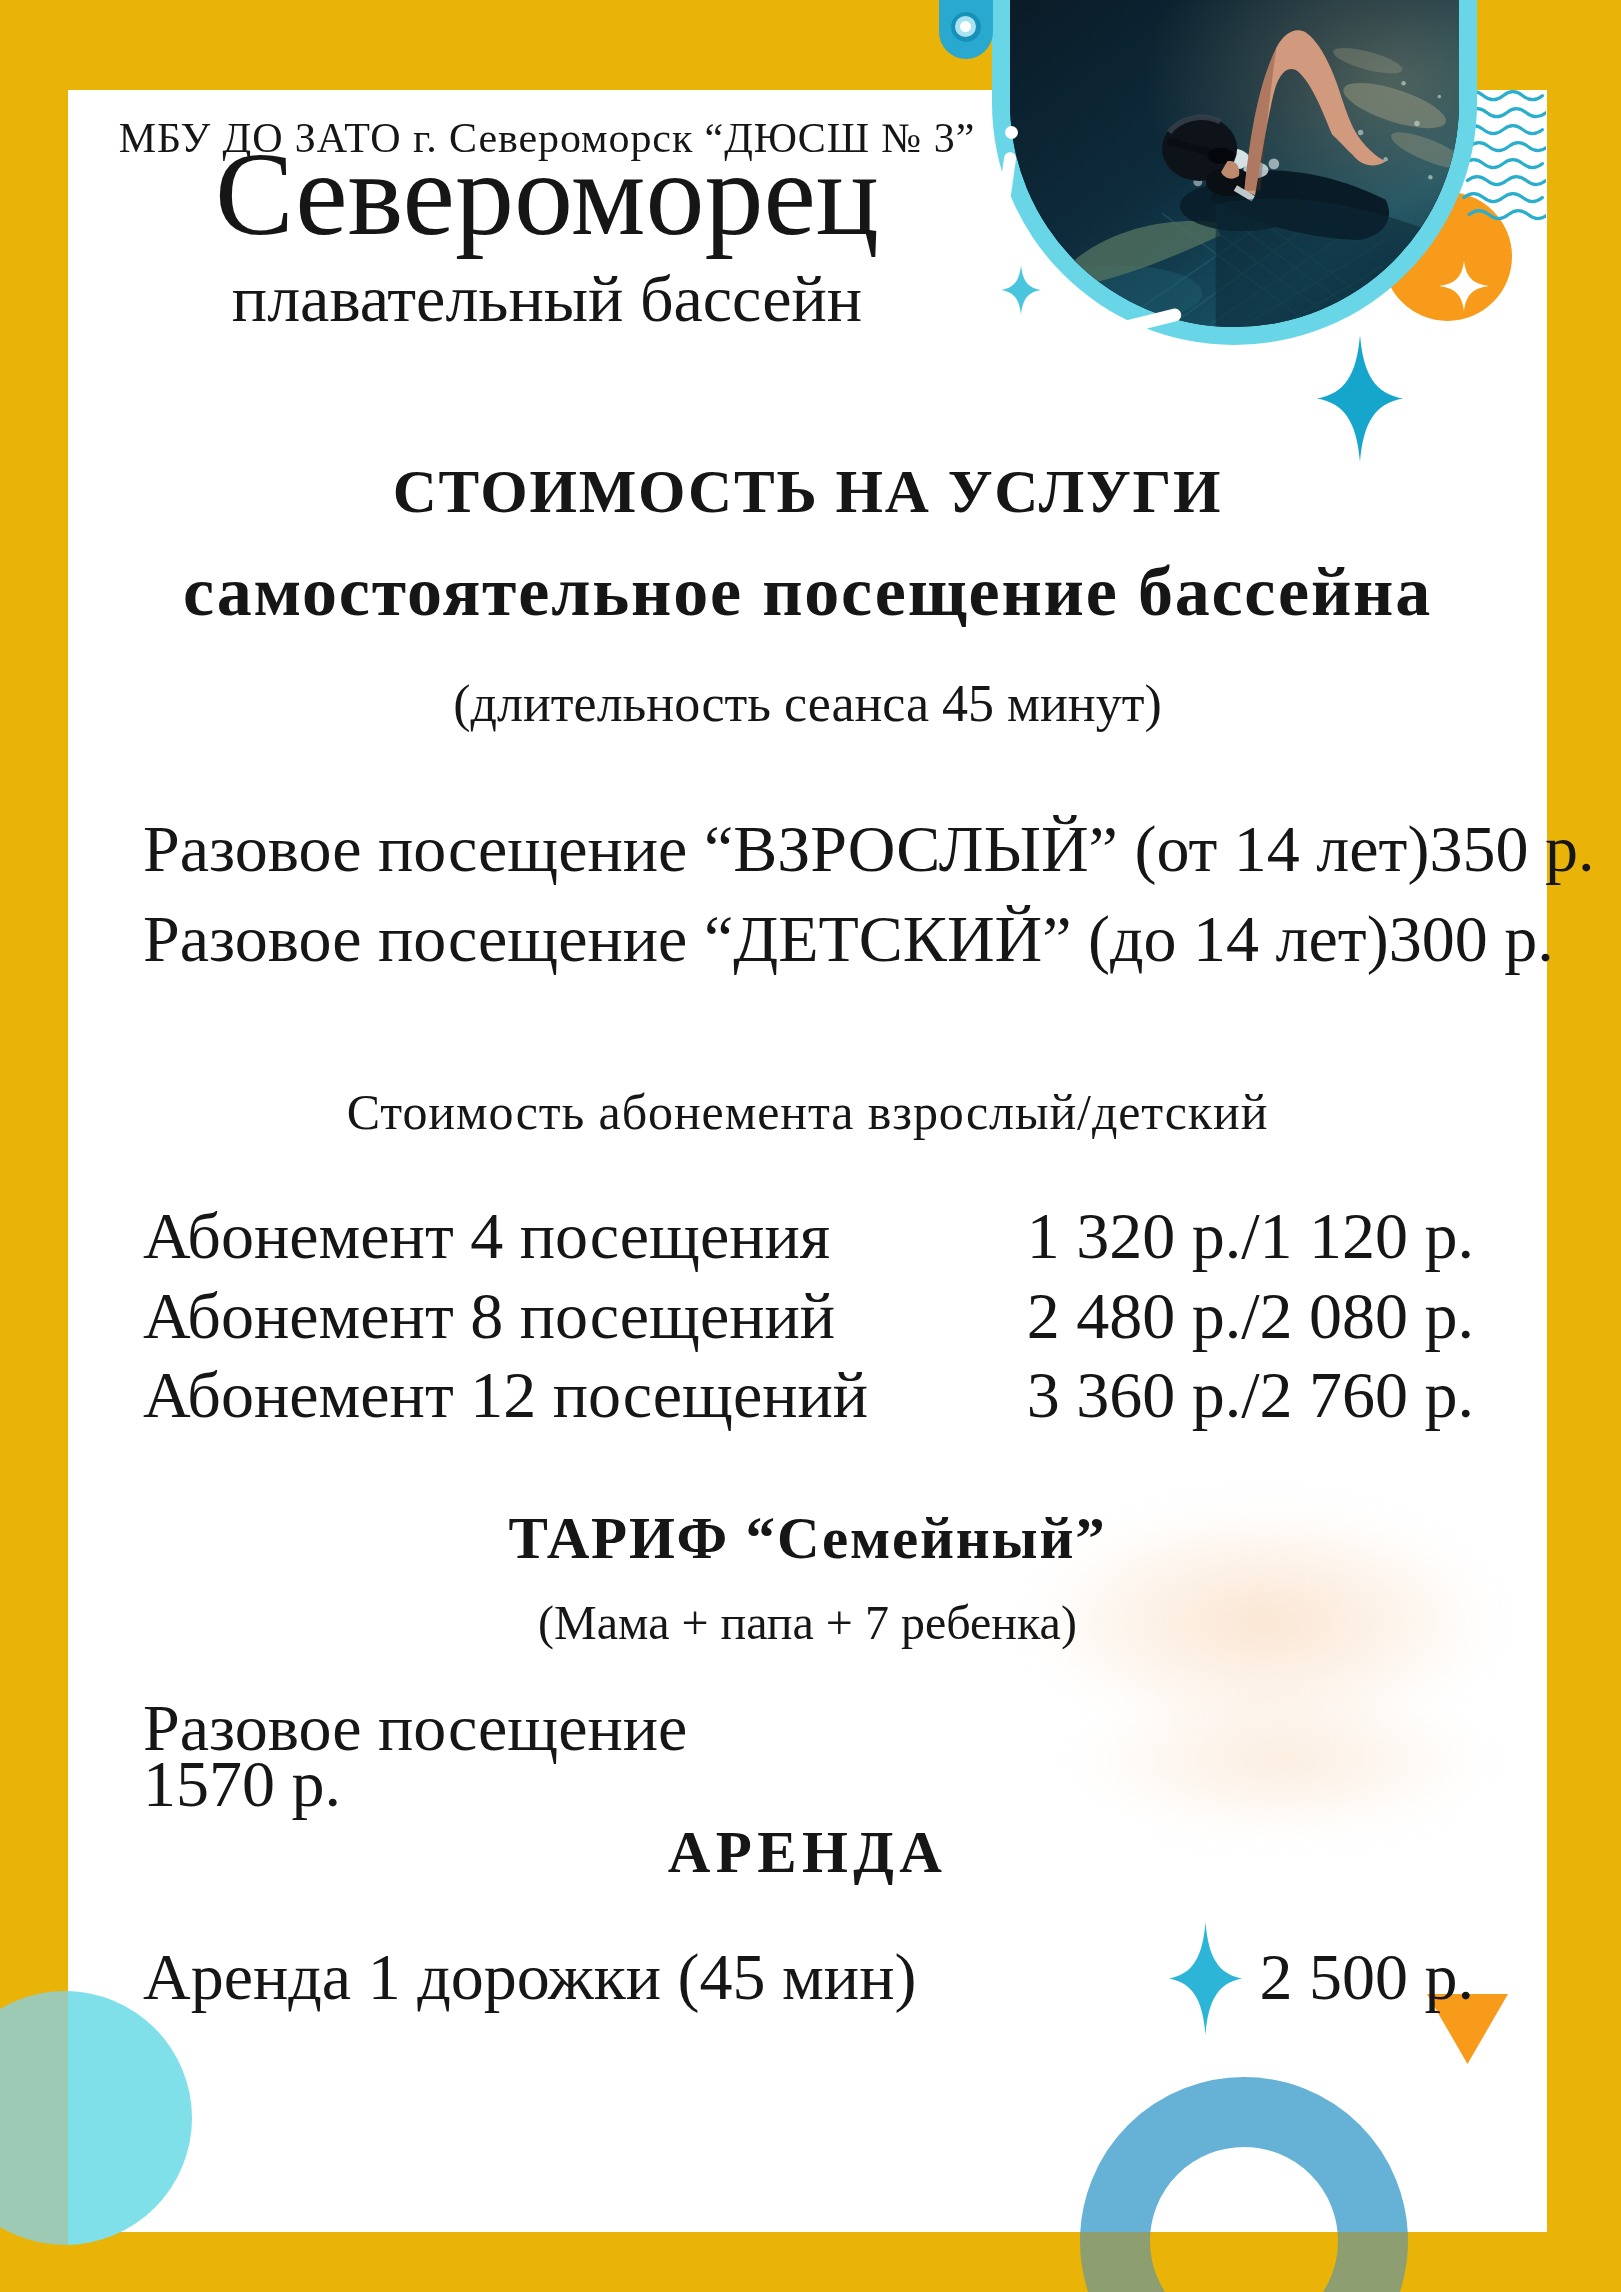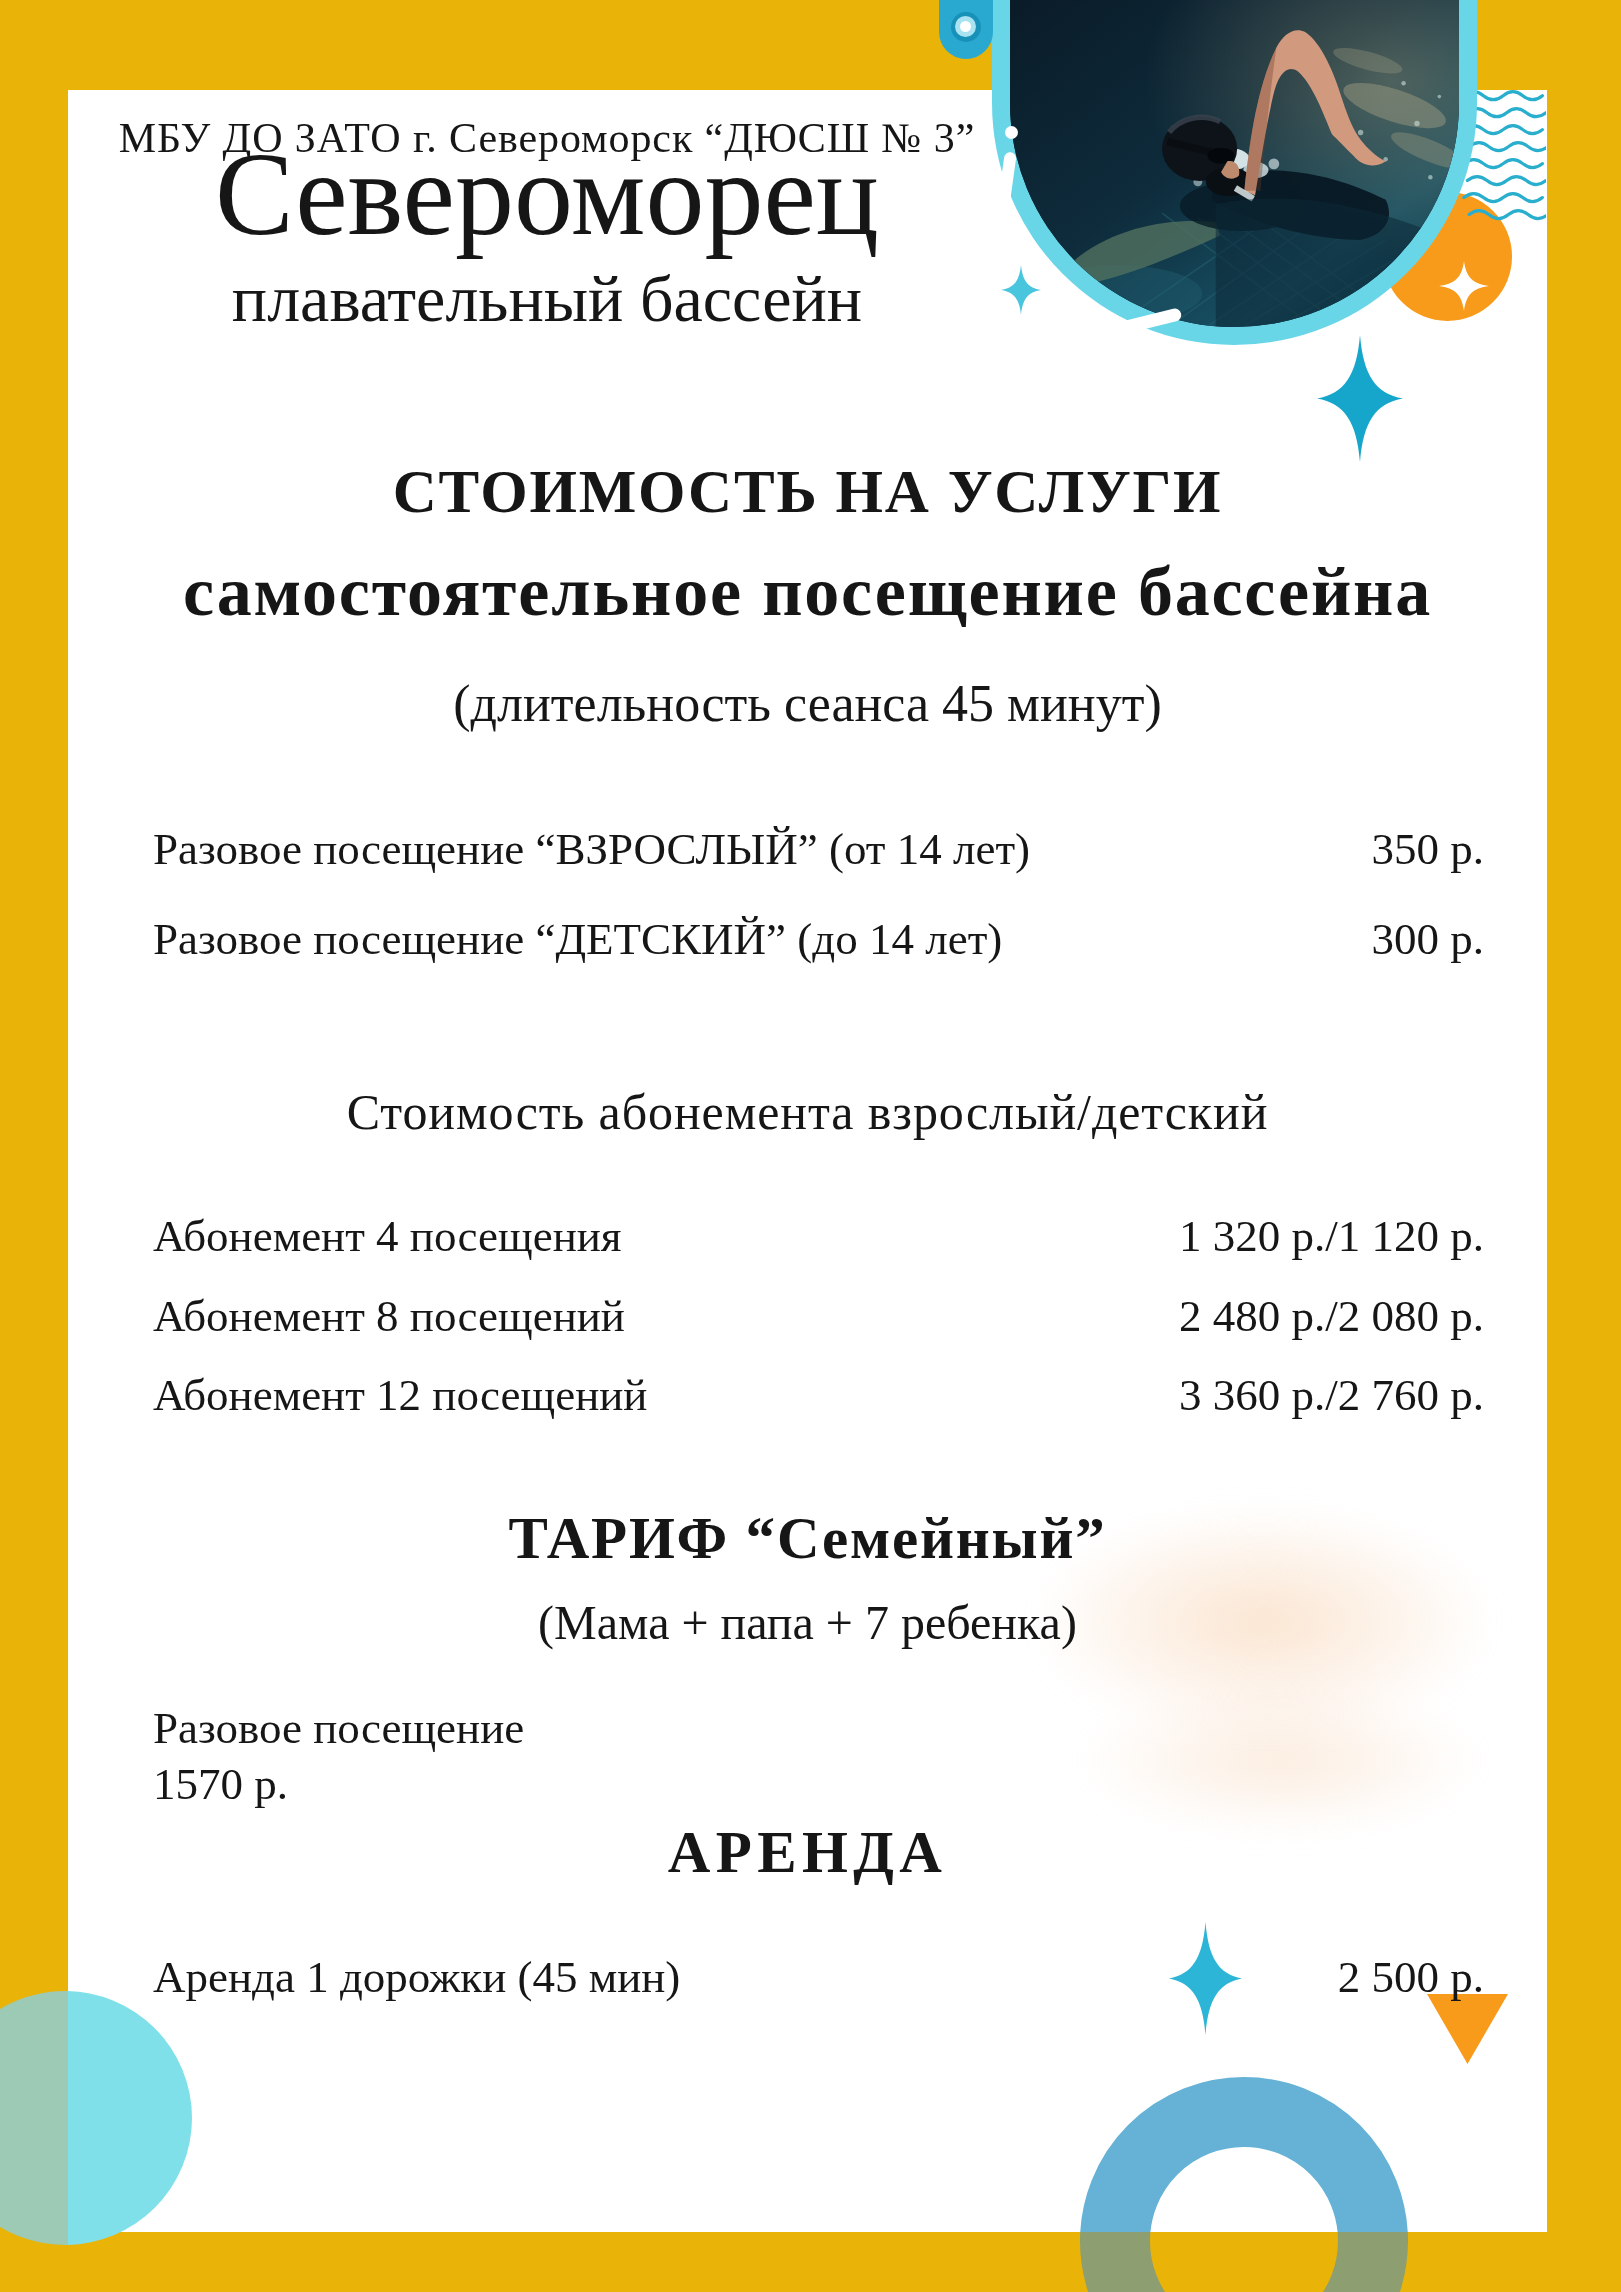--- a/index.html
+++ b/index.html
@@ -25,21 +25,21 @@
   .sec-title{top:457px;font-size:61px;font-weight:bold;letter-spacing:1.8px;}
   .sec-subtitle{top:540px;font-size:70px;font-weight:bold;letter-spacing:1.8px;margin-top:12px;}
   .sec-note{top:674px;font-size:52px;}
   .subs-heading{top:1083px;font-size:50px;font-weight:normal;letter-spacing:0.9px;}
   .family-heading{top:1504px;font-size:59px;font-weight:bold;letter-spacing:1.8px;}
   .family-note{top:1595px;font-size:48px;}
   .rent-heading{top:1818px;font-size:59px;font-weight:bold;letter-spacing:5.4px;}
   .row{
     position:absolute;left:143px;width:1331px;
     display:flex;justify-content:space-between;align-items:baseline;
-    font-size:45px;line-height:56px;white-space:nowrap;margin-left:10px;
+    font-size:66px;line-height:56px;white-space:nowrap;
   }
   .row-1{top:821px;} .row-2{top:911px;}
   .row-a4{top:1208px;} .row-a8{top:1288px;} .row-a12{top:1367px;}
   .row-fam{top:1700px;flex-direction:column;} .row-rent{top:1949px;}
   
   .smudge{position:absolute;filter:blur(14.3px);border-radius:50%;}
   .smudge.s1{left:1030px;top:1505px;width:466px;height:233px;
     background:radial-gradient(closest-side,rgba(247,208,172,.55),rgba(247,208,172,0));}
   .smudge.s2{left:1075px;top:1684px;width:412px;height:152px;
     background:radial-gradient(closest-side,rgba(247,215,185,.45),rgba(247,215,185,0));}

